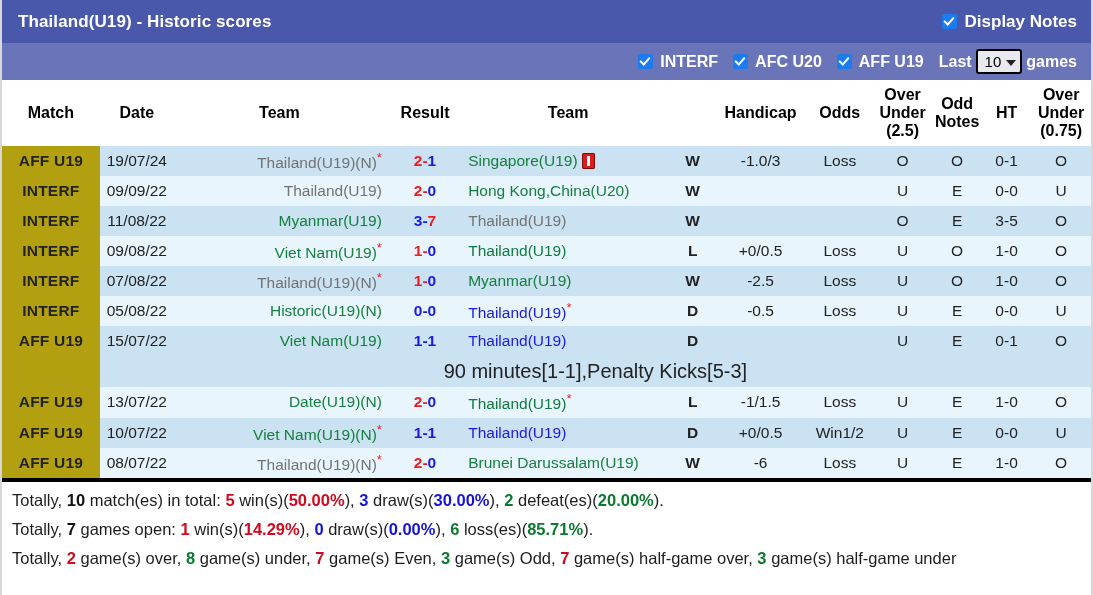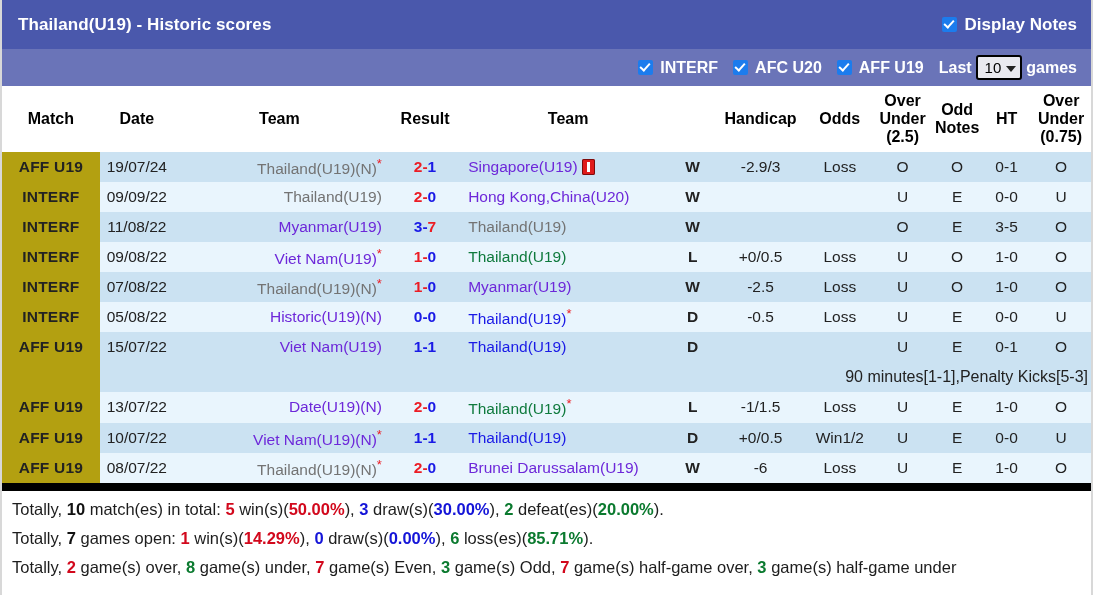--- a/index.html
+++ b/index.html
@@ -13,21 +13,21 @@
   #app {
     width: 1093px; height: 595px;
     position: relative;
     background: #ffffff;
     border-left: 2px solid #d8d8d8;
     border-right: 2px solid #d8d8d8;
   }
 
   
   .titlebar {
-    height: 49px;
+    height: 43px;
     background: #4a58ac;
     display: flex;
     align-items: center;
     padding: 0 14px 0 16px;
     color: #ffffff;
   }
   .titlebar .title {
     font-size: 17px;
     font-weight: bold;
     letter-spacing: 0.1px;
@@ -142,32 +142,32 @@
   td.c-away   { text-align: left;   padding-left: 14px; }
   td.c-wld    { text-align: center; font-weight: bold; }
   td.c-hcp    { text-align: center; color: #17179c; }
   td.c-odds   { text-align: center; }
   td.c-ou     { text-align: center; font-weight: normal; }
   td.c-oe     { text-align: center; font-weight: normal; }
   td.c-ht     { text-align: center; color: #222; }
   td.c-ou2    { text-align: center; font-weight: normal; }
 
   .note-row td {
-    text-align: right;
+    text-align: center;
     height: 36px;
     color: #222;
-    font-size: 16px;
+    font-size: 20px;
   }
   .note-row td.c-league { background: #b3a011 !important; }
 
   
   .t-red   { color: #737373; }
   .t-blue  { color: #1a1ae6; }
   .t-green { color: #0f7a3d; }
-  .t-black { color: #6d28d9; }
+  .t-black { color: #15803d; }
   .star { color: #ec1c24; font-size: 13px; vertical-align: super; }
 
   .s-red  { color: #ec1c24; }
   .s-blue { color: #1a1ae6; }
 
   .w-red   { color: #ec1c24; }
   .w-blue  { color: #1a1ae6; }
   .w-green { color: #0f7a3d; }
 
   .o-red   { color: #ec1c24; }
@@ -188,21 +188,21 @@
   .redcard::after {
     content: "";
     position: absolute;
     left: 5px; top: 3px;
     width: 3px; height: 10px;
     background: #ffffff;
   }
 
   
   .summary {
-    border-top: 8px solid #000000;
+    border-top: 4px solid #000000;
     padding: 9px 10px 4px 10px;
     background: #ffffff;
   }
   .summary p {
     margin: 0 0 10px 0;
     font-size: 16.5px;
     color: #1d1d1d;
     white-space: nowrap;
   }
   .n-red   { color: #d2081c; font-weight: bold; }
@@ -290,21 +290,21 @@
       </tr>
     </thead>
     <tbody id="tbody">
         <tr class="r-odd">
           <td class="c-league">AFF U19</td>
           <td class="c-date">19/07/24</td>
           <td class="c-home"><span class="t-red">Thailand(U19)(N)</span><span class="star">*</span></td>
           <td class="c-score"><span class="s-red">2</span><span class="s-red">-</span><span class="s-blue">1</span></td>
           <td class="c-away"><span class="t-black">Singapore(U19)</span><span class="redcard"></span></td>
           <td class="c-wld w-red">W</td>
-          <td class="c-hcp">-2.9/3</td>
+          <td class="c-hcp">-1.0/3</td>
           <td class="c-odds lossg">Loss</td>
           <td class="c-ou o-red">O</td>
           <td class="c-oe o-green">O</td>
           <td class="c-ht">0-1</td>
           <td class="c-ou2 o-red">O</td>
         </tr>
         <tr class="r-even">
           <td class="c-league">INTERF</td>
           <td class="c-date">09/09/22</td>
           <td class="c-home"><span class="t-red">Thailand(U19)</span></td>

